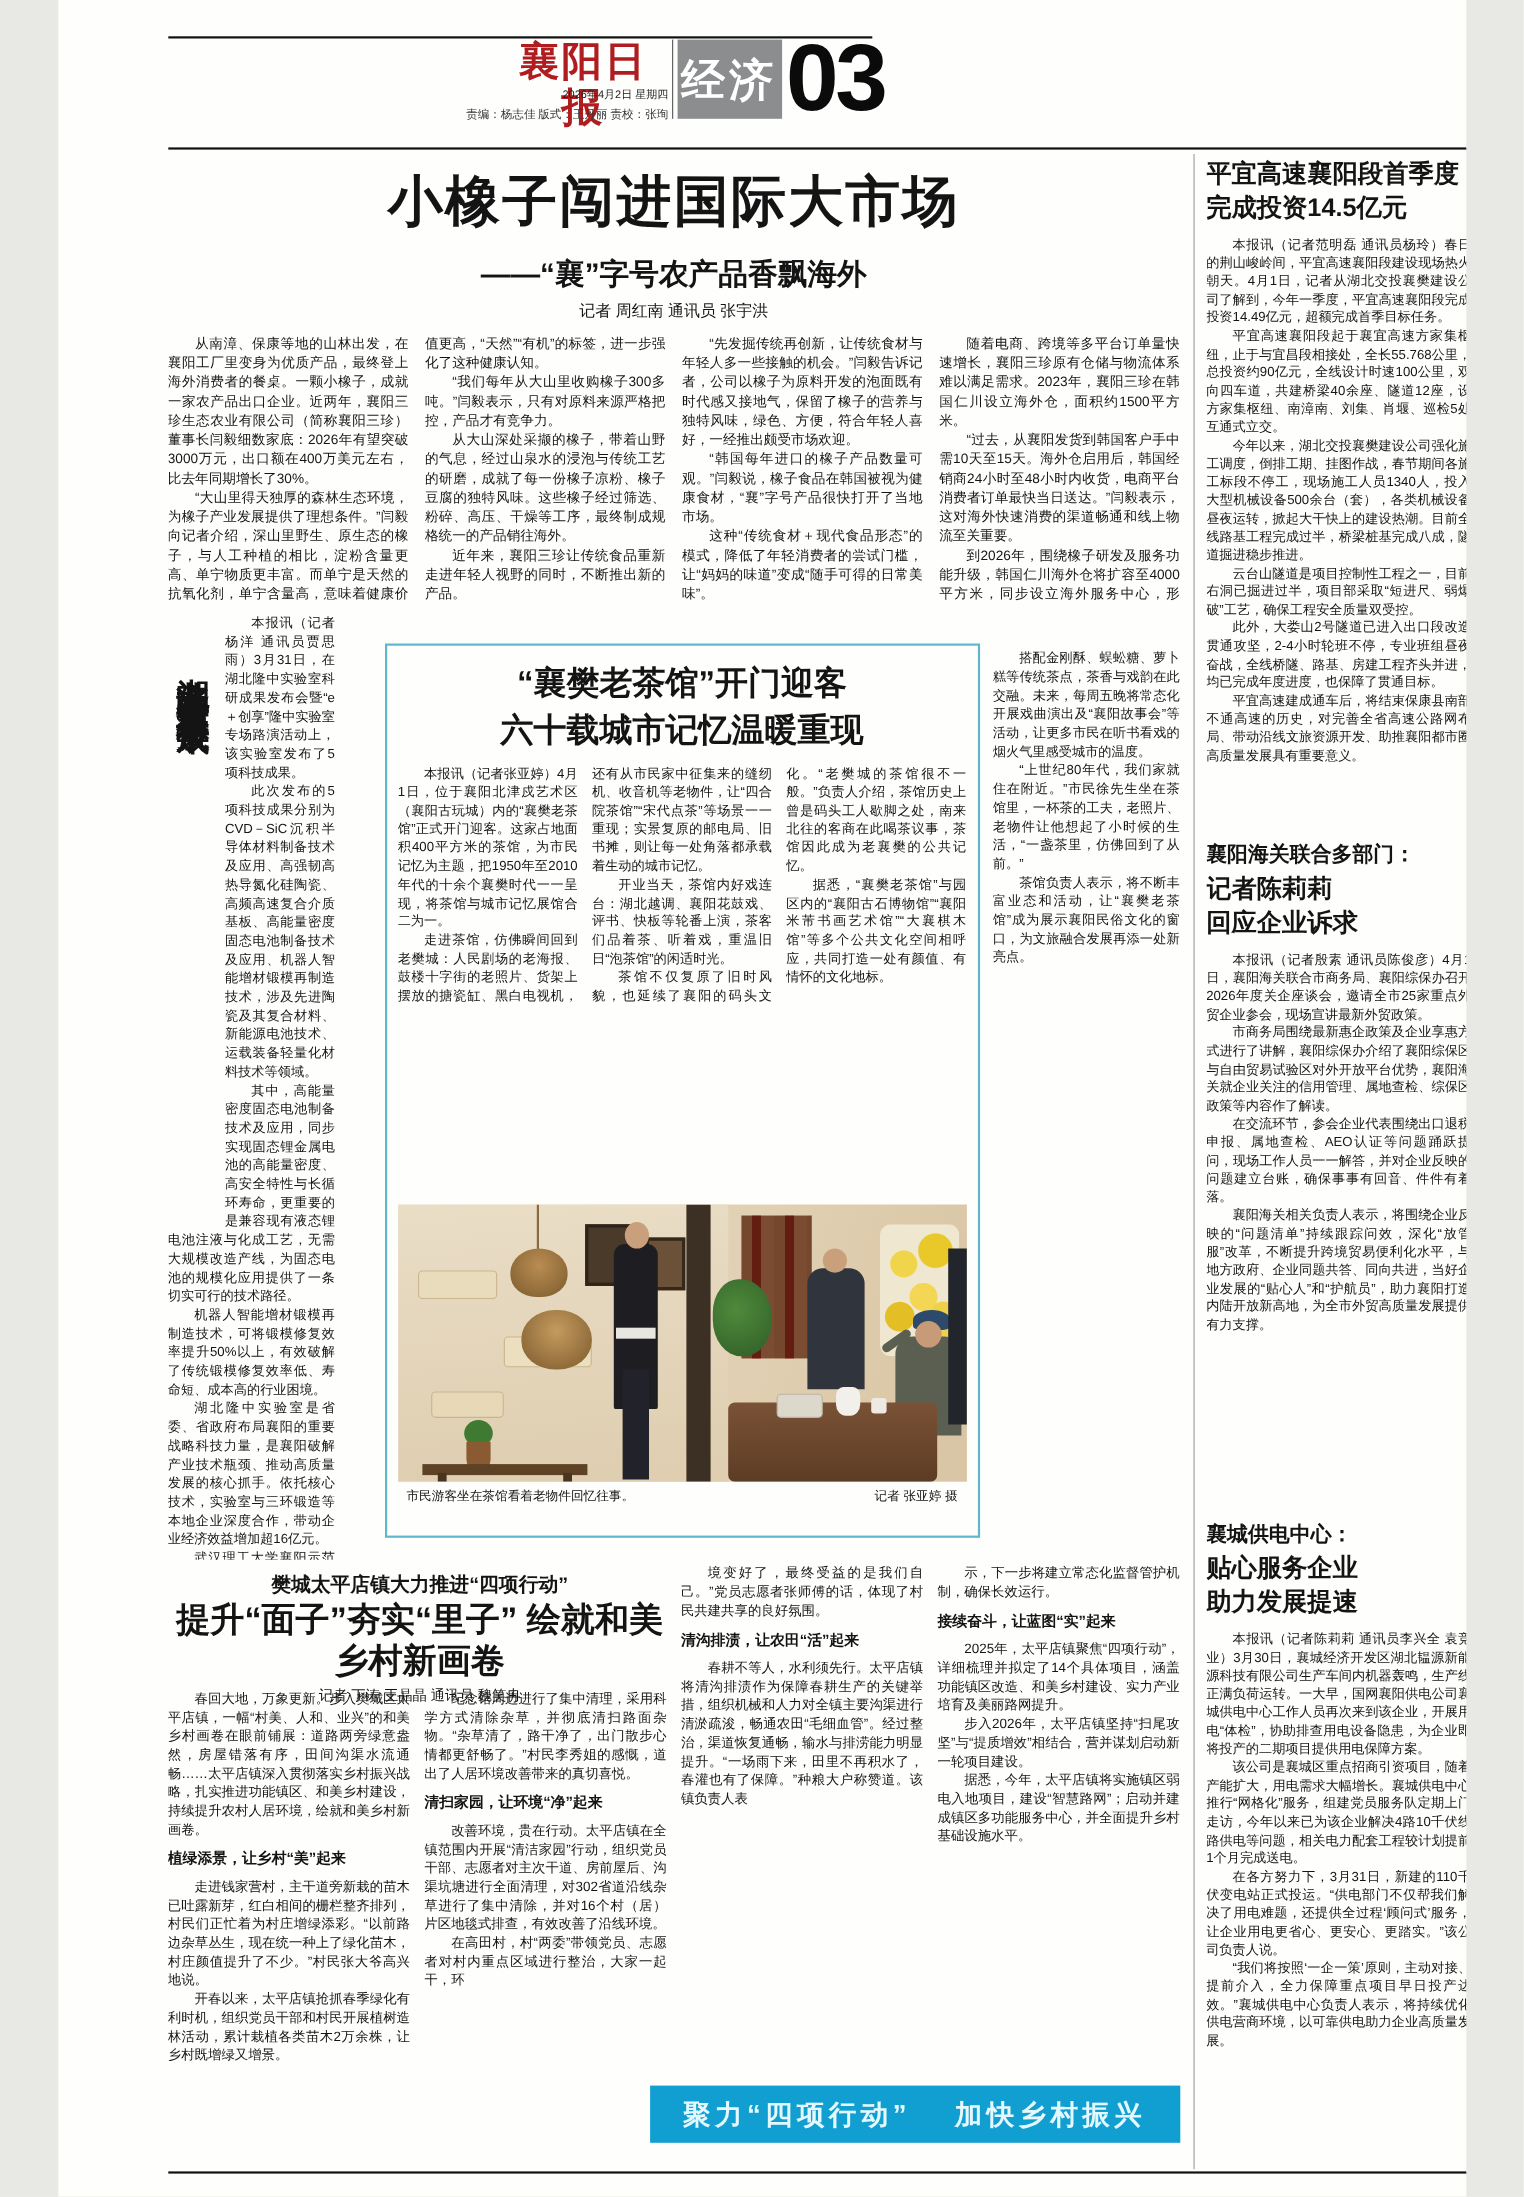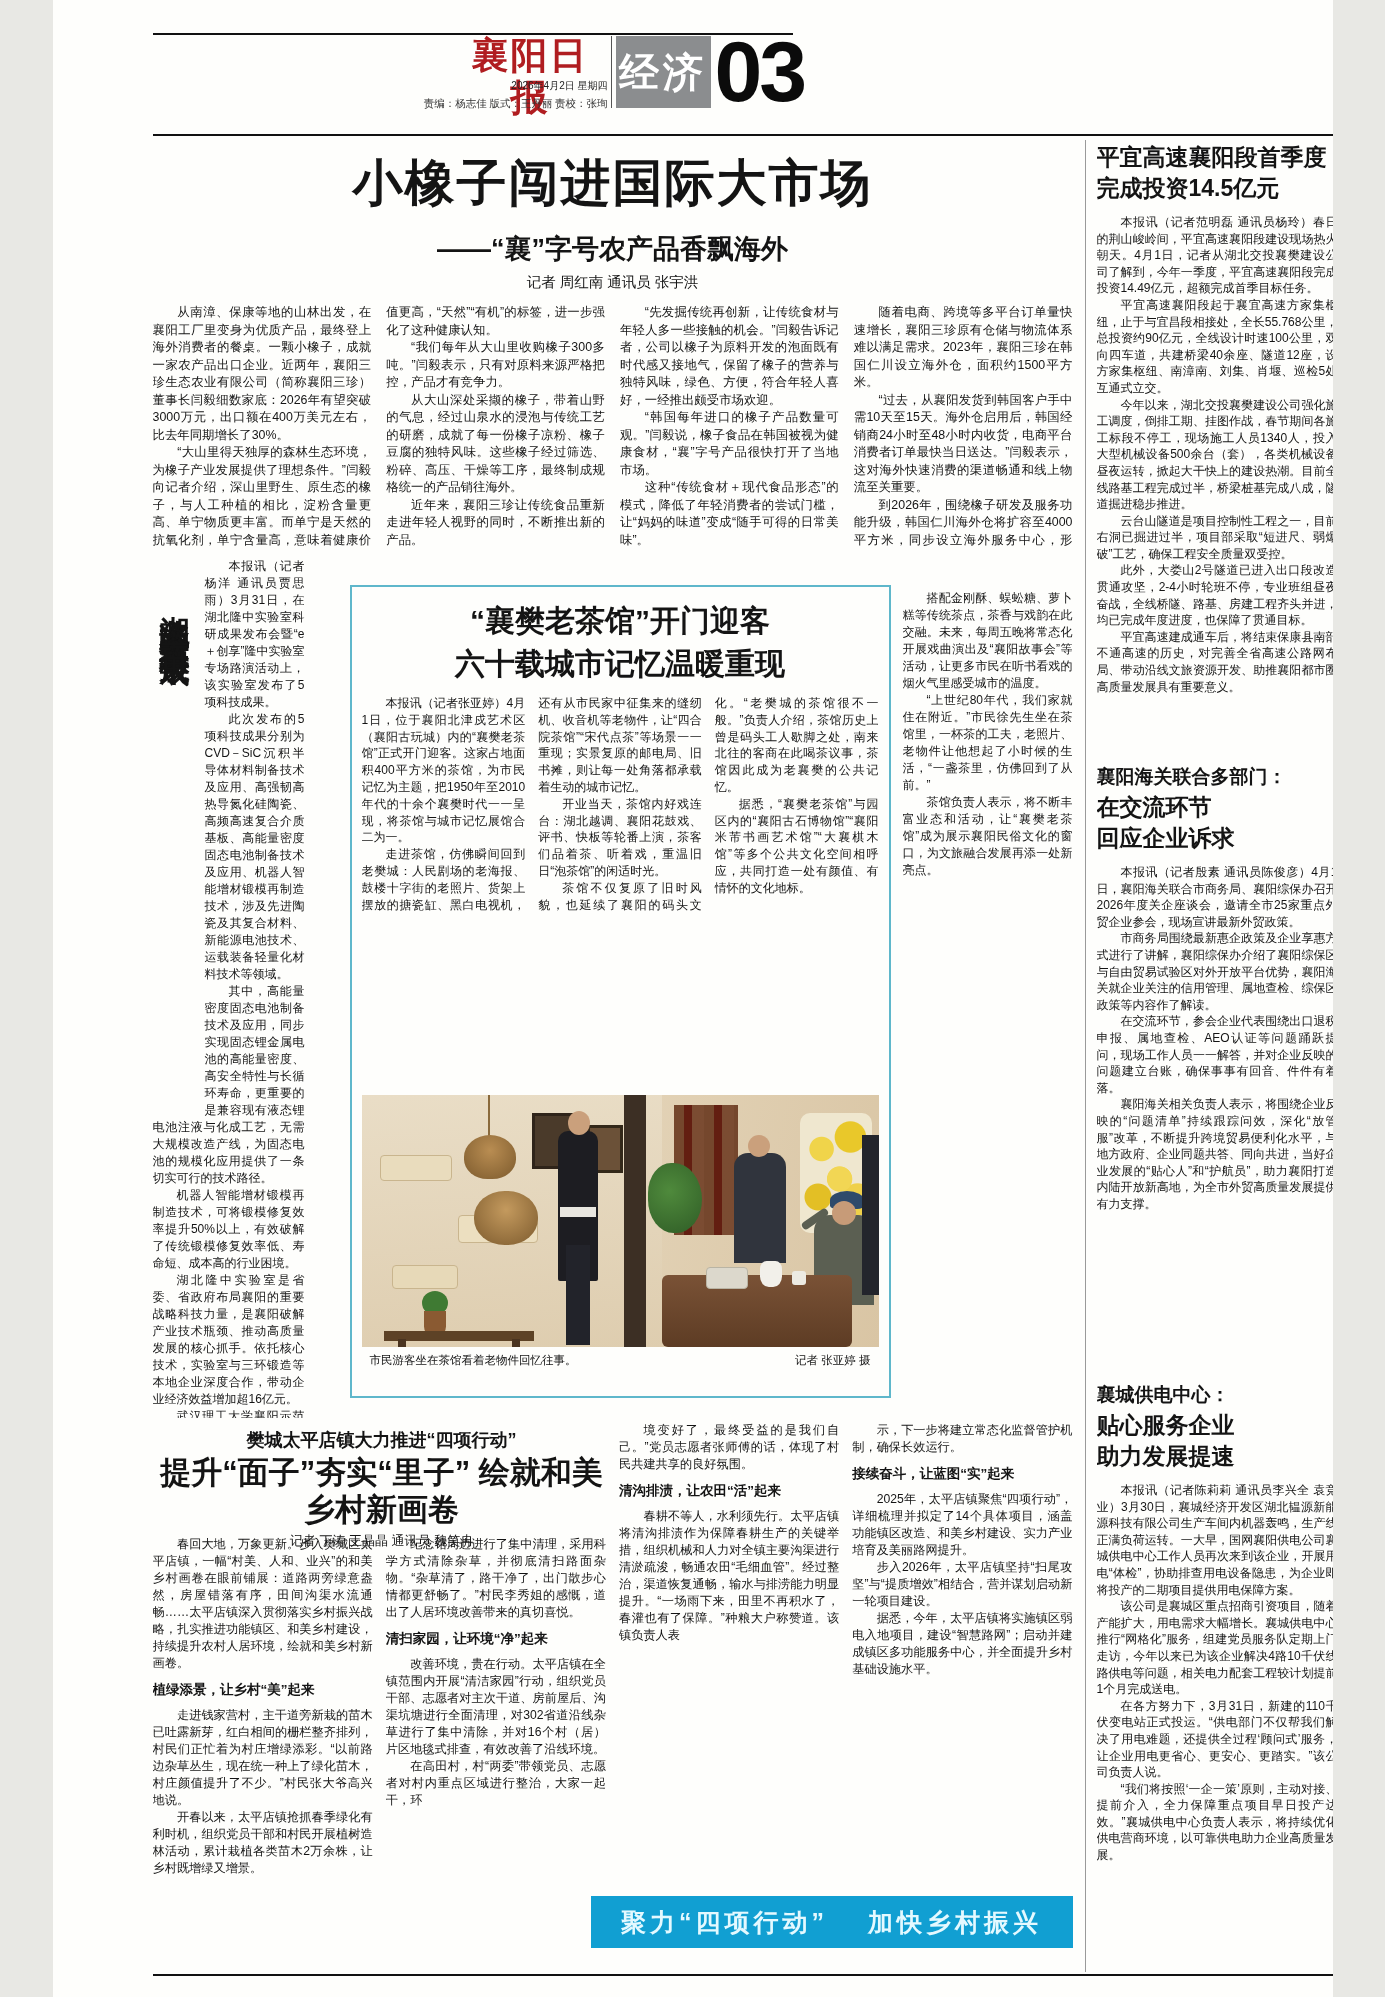--- a/index.html
+++ b/index.html
@@ -191,21 +191,21 @@
         <p class="para">今年以来，湖北交投襄樊建设公司强化施工调度，倒排工期、挂图作战，春节期间各施工标段不停工，现场施工人员1340人，投入大型机械设备500余台（套），各类机械设备昼夜运转，掀起大干快上的建设热潮。目前全线路基工程完成过半，桥梁桩基完成八成，隧道掘进稳步推进。</p>
         <p class="para">云台山隧道是项目控制性工程之一，目前右洞已掘进过半，项目部采取“短进尺、弱爆破”工艺，确保工程安全质量双受控。</p>
         <p class="para">此外，大娄山2号隧道已进入出口段改造贯通攻坚，2-4小时轮班不停，专业班组昼夜奋战，全线桥隧、路基、房建工程齐头并进，均已完成年度进度，也保障了贯通目标。</p>
         <p class="para">平宜高速建成通车后，将结束保康县南部不通高速的历史，对完善全省高速公路网布局、带动沿线文旅资源开发、助推襄阳都市圈高质量发展具有重要意义。</p>
       </div>
   </div>
 
   <div class="rail-art" style="top:762px;height:610px;">
     <div class="rail-kicker">襄阳海关联合多部门：</div>
     <h3 class="rail-headline">
-      <span>在交流环节</span><br>
+      <span>记者陈莉莉</span><br>
       <span>回应企业诉求</span>
     </h3>
     <div class="rail-body">
         <p class="para">本报讯（记者殷素  通讯员陈俊彦）4月1日，襄阳海关联合市商务局、襄阳综保办召开2026年度关企座谈会，邀请全市25家重点外贸企业参会，现场宣讲最新外贸政策。</p>
         <p class="para">市商务局围绕最新惠企政策及企业享惠方式进行了讲解，襄阳综保办介绍了襄阳综保区与自由贸易试验区对外开放平台优势，襄阳海关就企业关注的信用管理、属地查检、综保区政策等内容作了解读。</p>
         <p class="para">在交流环节，参会企业代表围绕出口退税申报、属地查检、AEO认证等问题踊跃提问，现场工作人员一一解答，并对企业反映的问题建立台账，确保事事有回音、件件有着落。</p>
         <p class="para">襄阳海关相关负责人表示，将围绕企业反映的“问题清单”持续跟踪问效，深化“放管服”改革，不断提升跨境贸易便利化水平，与地方政府、企业同题共答、同向共进，当好企业发展的“贴心人”和“护航员”，助力襄阳打造内陆开放新高地，为全市外贸高质量发展提供有力支撑。</p>
       </div>
   </div>
 

